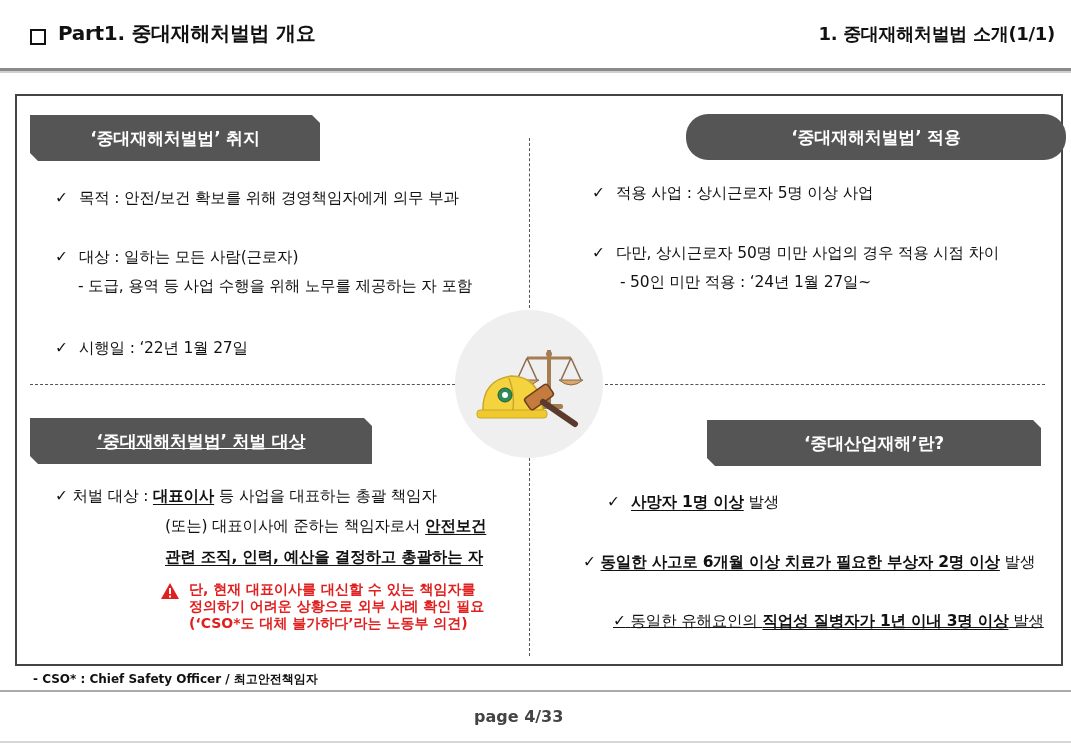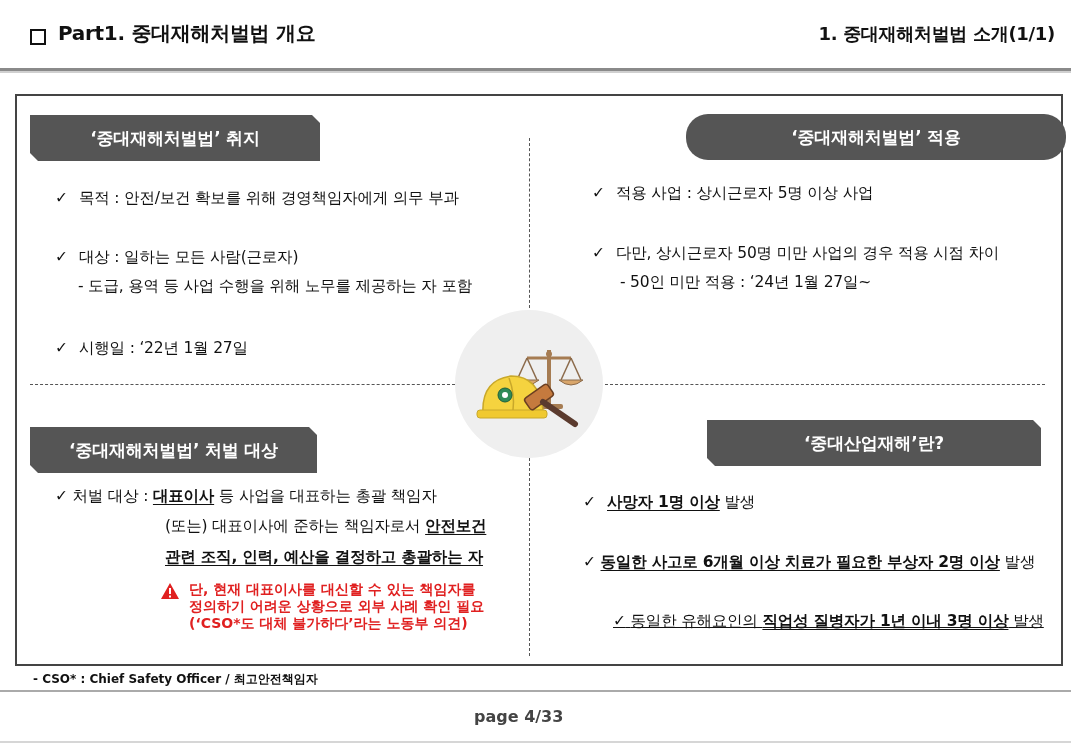--- a/index.html
+++ b/index.html
@@ -23,21 +23,21 @@
 
   .circle { left:455px; top:310px; width:148px; height:148px; border-radius:50%; background:#efefef; }
 
   
   .banner { background:#555555; color:#fff; font-weight:bold; font-size:17px;
             height:46px; display:flex; align-items:center; justify-content:center;
             clip-path: polygon(0 0, calc(100% - 8px) 0, 100% 8px, 100% 100%, 8px 100%, 0 calc(100% - 8px));
             letter-spacing:-0.2px; white-space:nowrap; }
   .b1 { left:30px; top:115px; width:290px; }
   .b2 { left:686px; top:114px; width:380px;border-radius:22px; }
-  .b3 { left:30px; top:427px; width:287px; }
+  .b3 { left:30px; top:418px; width:342px;text-decoration:underline; }
   .b4 { left:707px; top:420px; width:334px; }
 
   .txt { font-size:15.5px; white-space:nowrap; letter-spacing:-0.2px; color:#111; }
   .chk { display:inline-block; width:24px; }
   .u { text-decoration:underline; text-underline-offset:3px; }
   .bold { font-weight:bold; }
 
   .warn { left:160px; top:582px; font-size:14px; font-weight:bold; color:#e02020; line-height:17px; }
   .warn-icon { left:160px; top:582px; }
   .warn-lines { left:189px; top:581px; }
@@ -124,21 +124,21 @@
     <rect x="9" y="13.5" width="2" height="2" fill="#fff"></rect>
   </svg>
 </div>
 <div class="abs warn warn-lines">
   <div>단, 현재 대표이사를 대신할 수 있는 책임자를</div>
   <div>정의하기 어려운 상황으로 외부 사례 확인 필요</div>
   <div>(‘CSO*도 대체 불가하다’라는 노동부 의견)</div>
 </div>
 
 <div class="abs banner b4">‘중대산업재해’란?</div>
-<div class="abs txt" style="left:583px; top:492px;">
+<div class="abs txt" style="left:607px; top:492px;">
   <span class="chk">✓</span><span class="bold u">사망자 1명 이상</span><span> 발생</span>
 </div>
 <div class="abs txt" style="left:583px; top:552px;">
   <span>✓</span>
   <span class="bold u">동일한 사고로 6개월 이상 치료가 필요한 부상자 2명 이상</span><span> 발생</span>
 </div>
 <div class="abs txt" style="left:613px; top:611px;text-decoration:underline;">
   <span>✓</span>
   <span>동일한 유해요인의 </span><span class="bold u">직업성 질병자가 1년 이내 3명 이상</span><span> 발생</span>
 </div>

